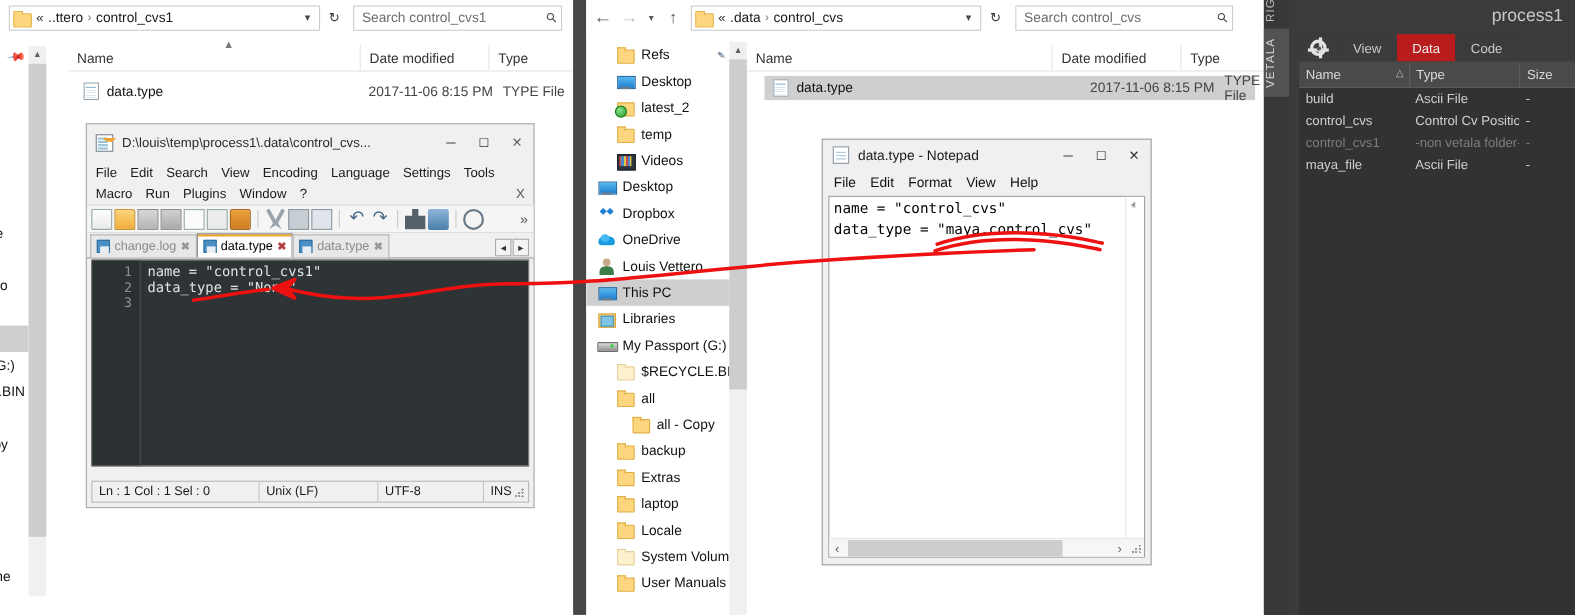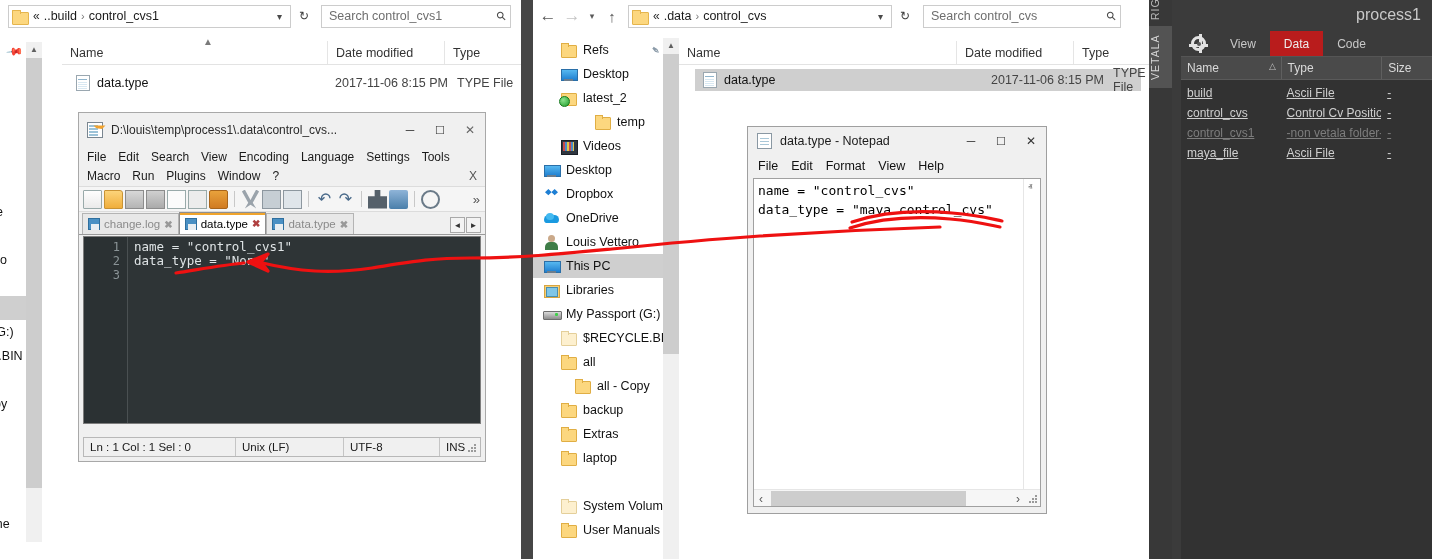--- a/index.html
+++ b/index.html
@@ -199,42 +199,42 @@
      box-shadow:8px 0 0 -8px transparent;}
   .gear-ico:after{content:"";position:absolute;left:-5px;top:4.5px;width:19px;height:3px;background:#e2e2e2;}
   .gear-core{position:absolute;left:2.5px;top:2.5px;width:4px;height:4px;border-radius:50%;background:#585858;z-index:2;}
   .v-list { position:absolute; left:9px; top:56px; right:0; bottom:0; background:#323232;
             border-top:1px solid #555; }
   .v-head { height:23px; display:flex; align-items:center; background:#4a4a4a;
             border-bottom:1px solid #5a5a5a; }
   .v-hc { font-size:12px; color:#dadada; padding-left:6px; height:100%;
           display:flex; align-items:center; border-left:1px solid #5f5f5f; position:relative;}
   .v-hc.first { border-left:none; }
-  .v-row { height:20px; display:flex; align-items:flex-end; font-size:12px; color:#cfcfcf;text-decoration:underline; }
+  .v-row { height:20px; display:flex; align-items:center; font-size:12px; color:#cfcfcf; }
   .v-row.dim { color:#7d7d7d; }
   .v-c { padding-left:6px; overflow:hidden; white-space:nowrap; }
 
   
   .desk-strip { position:absolute; background:#464646; }
 
   
   #annot { position:absolute; left:0; top:0; width:1432px; height:559px; pointer-events:none; }
 </style>
 </head>
 <body>
 
 <div id="root">
 
   <div class="explorer" id="expLeft" style="left:0;top:0;width:521px;height:559px;">
 
     <div class="exp-navbar" style="padding-left:8px;">
       <div class="addrbar" style="width:283px;">
         <span class="folder-ico"></span>
         <span class="crumb-chev">«</span>
-        <span class="crumb">..build</span>
+        <span class="crumb">..ttero</span>
         <span class="crumb-sep">›</span>
         <span class="crumb">control_cvs1</span>
         <span class="addr-caret">▾</span>
       </div>
       <div class="refresh-btn" style="margin-left:2px;">↻</div>
       <div class="searchbox" style="width:190px;margin-left:6px;">
         <span class="search-ph">Search control_cvs1</span>
         <span class="search-ico">⚲</span>
       </div>
     </div>
@@ -302,21 +302,21 @@
           <span>Refs</span>
         </div>
         <div class="tree-item" style="top: 24px; left: 0px; width: 146px; padding-left: 27px;">
           <span class="ti-ico ic-monitor"></span>
           <span>Desktop</span>
         </div>
         <div class="tree-item" style="top: 48px; left: 0px; width: 146px; padding-left: 27px;">
           <span class="ti-ico ic-folder ic-sync"></span>
           <span>latest_2</span>
         </div>
-        <div class="tree-item" style="top: 72px; left: 0px; width: 146px; padding-left: 27px; justify-content: center;">
+        <div class="tree-item" style="top: 72px; left: 0px; width: 146px; padding-left: 27px;">
           <span class="ti-ico ic-folder"></span>
           <span>temp</span>
         </div>
         <div class="tree-item" style="top: 96px; left: 0px; width: 146px; padding-left: 27px;">
           <span class="ti-ico ic-video"></span>
           <span>Videos</span>
         </div>
         <div class="tree-item" style="top: 120px; left: 0px; width: 146px; padding-left: 10px;">
           <span class="ti-ico ic-monitor"></span>
           <span>Desktop</span>
@@ -361,20 +361,24 @@
           <span class="ti-ico ic-folder"></span>
           <span>backup</span>
         </div>
         <div class="tree-item" style="top: 384px; left: 0px; width: 130px; padding-left: 27px;">
           <span class="ti-ico ic-folder"></span>
           <span>Extras</span>
         </div>
         <div class="tree-item" style="top: 408px; left: 0px; width: 146px; padding-left: 27px;">
           <span class="ti-ico ic-folder"></span>
           <span>laptop</span>
+        </div>
+        <div class="tree-item" style="top: 432px; left: 0px; width: 146px; padding-left: 27px;">
+          <span class="ti-ico ic-folder"></span>
+          <span>Locale</span>
         </div>
         <div class="tree-item" style="top: 456px; left: 0px; width: 146px; padding-left: 27px;">
           <span class="ti-ico ic-folder ic-folder-pale"></span>
           <span>System Volume</span>
         </div>
         <div class="tree-item" style="top: 480px; left: 0px; width: 146px; padding-left: 27px;">
           <span class="ti-ico ic-folder"></span>
           <span>User Manuals</span>
         </div>
       </div>

